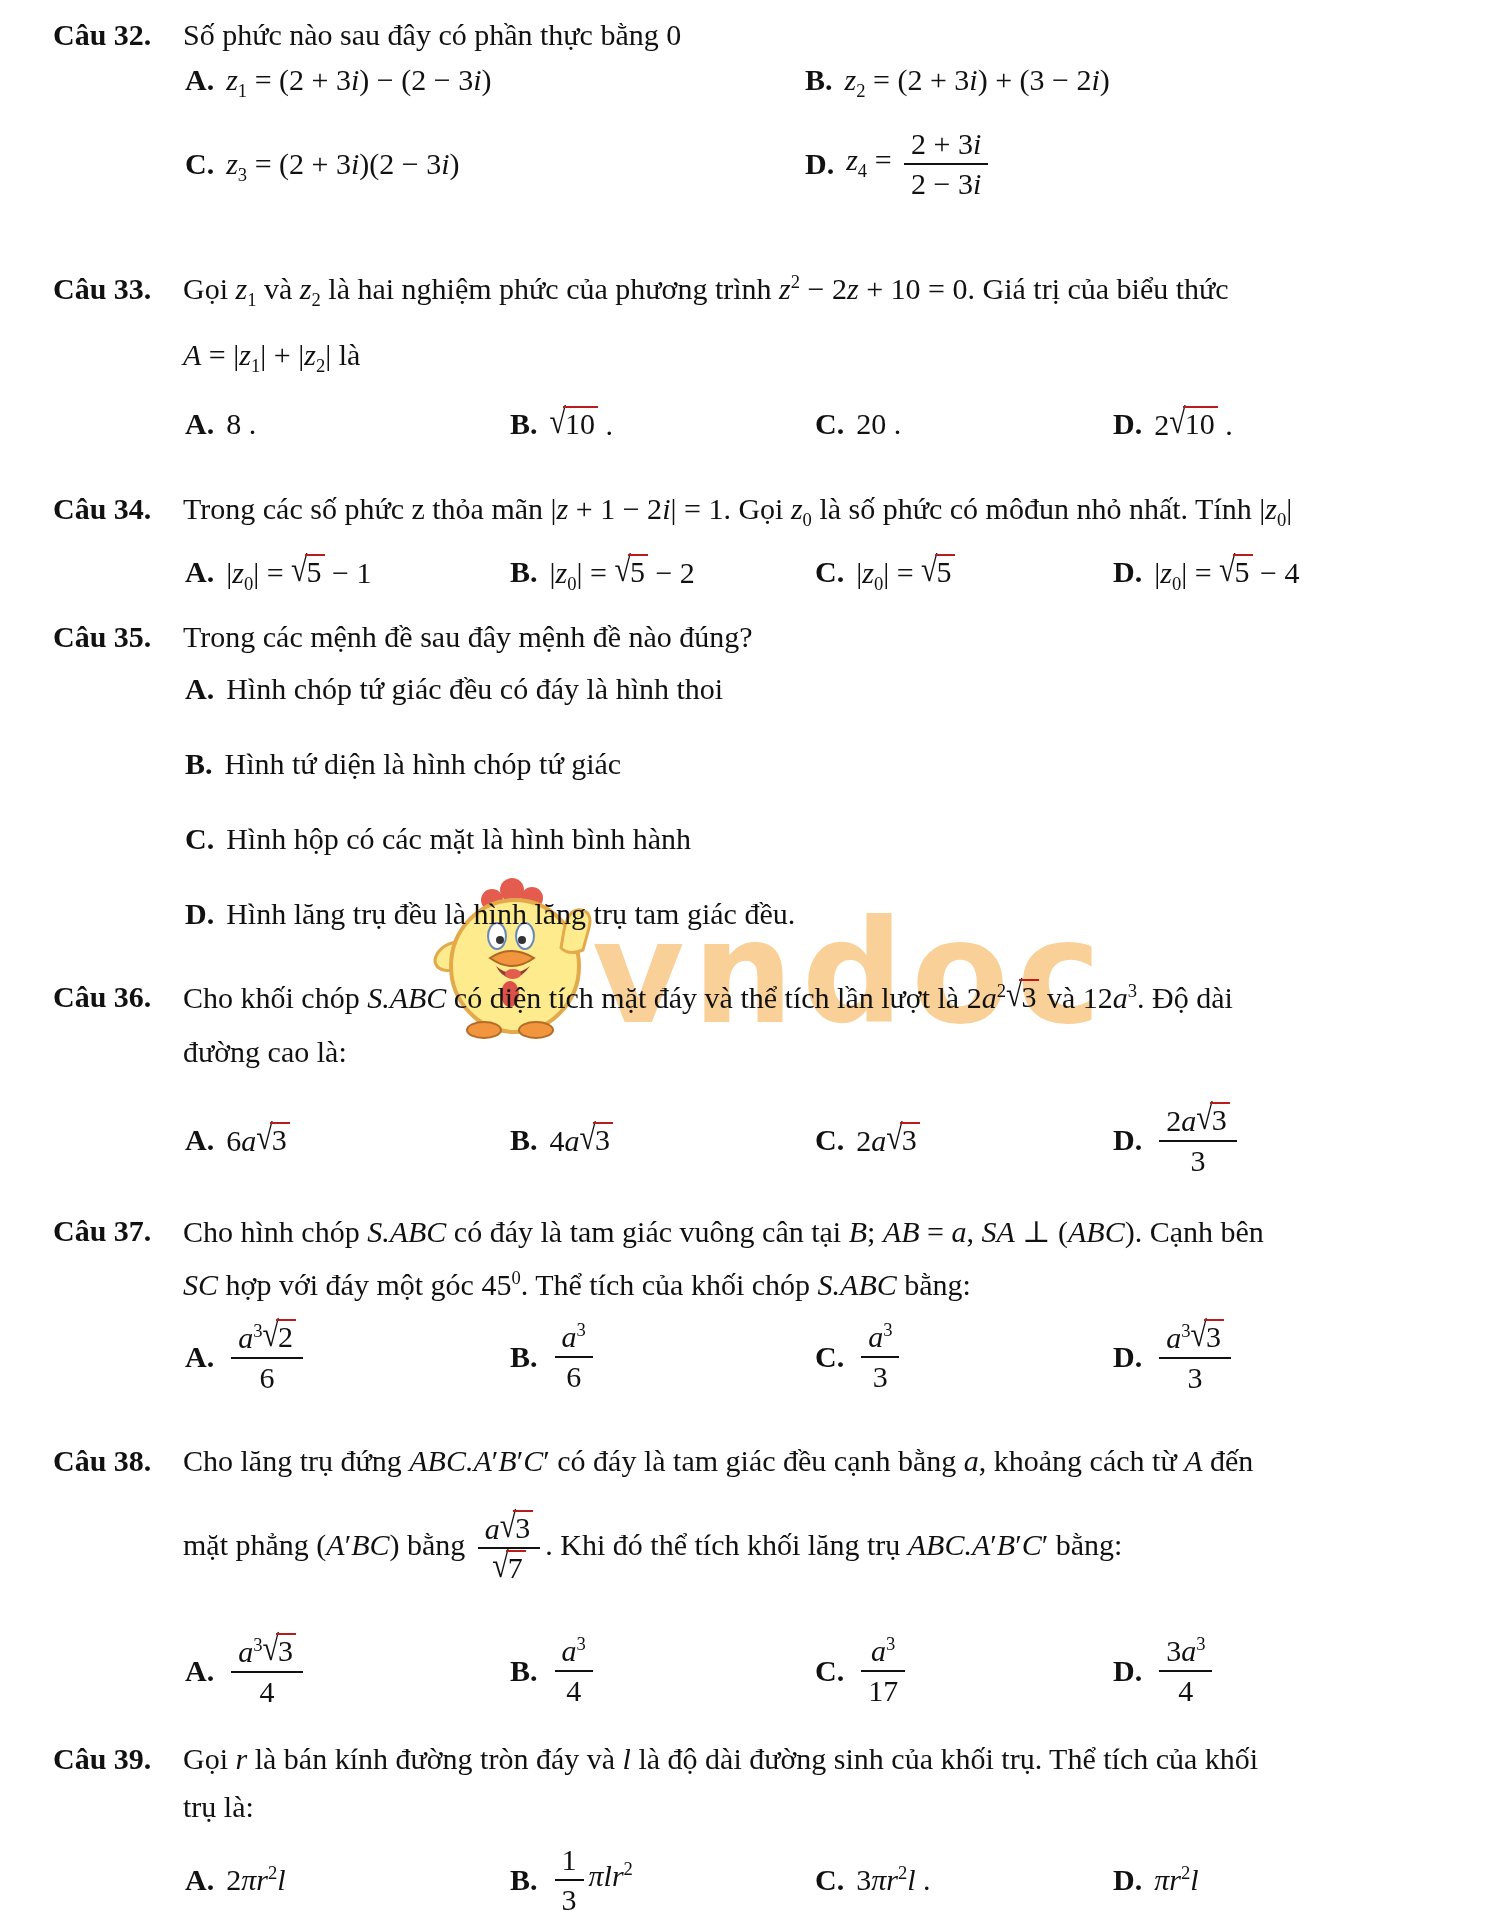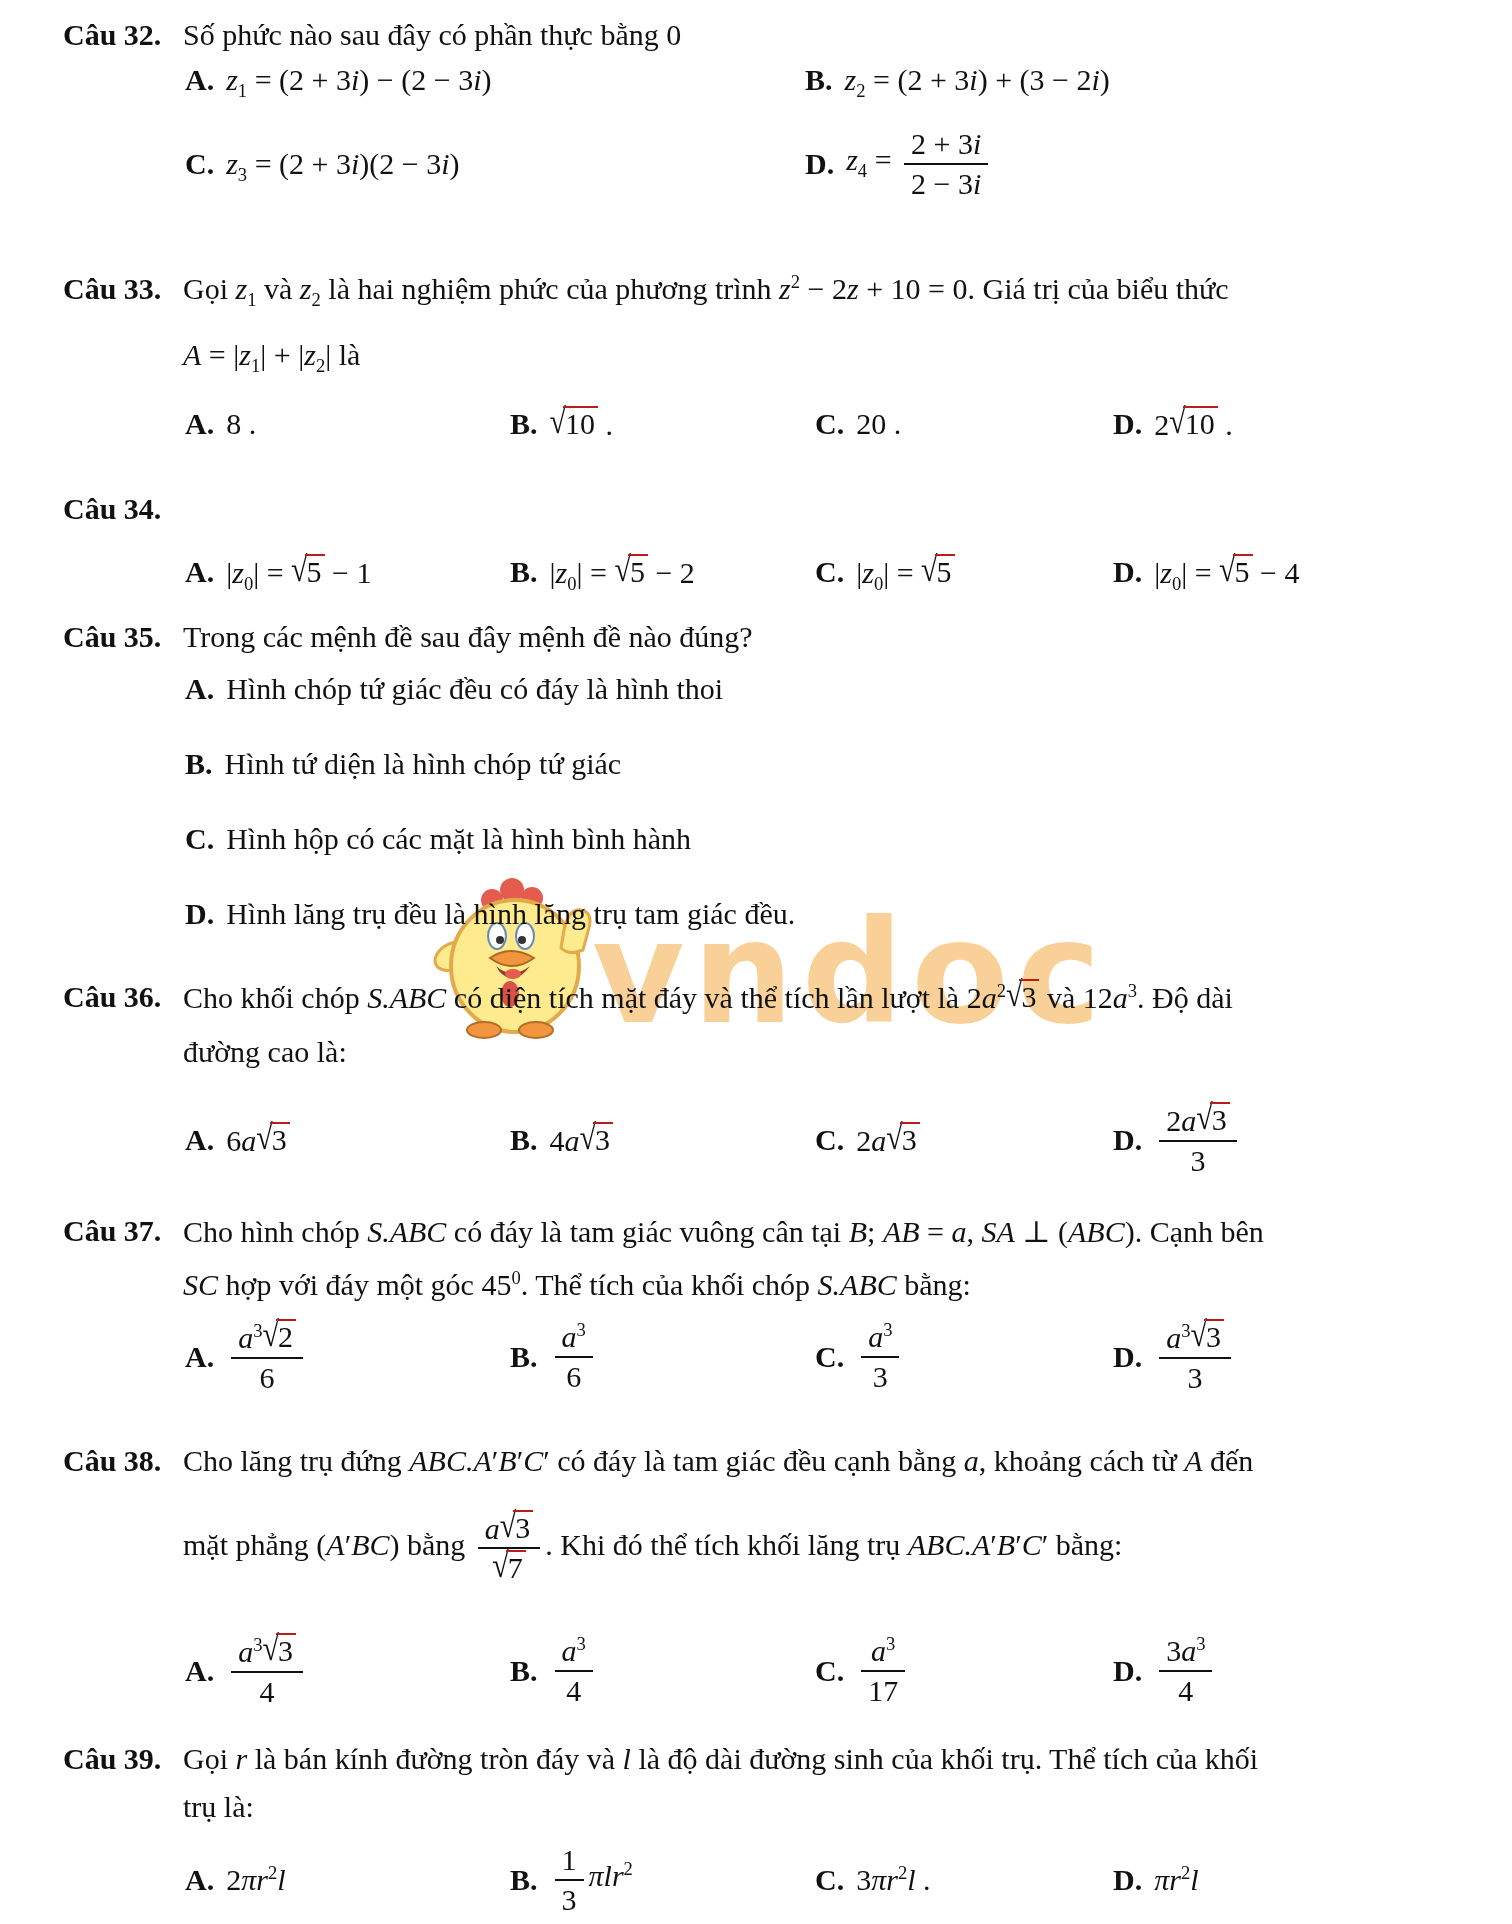--- a/index.html
+++ b/index.html
@@ -3,21 +3,21 @@
 <meta charset="utf-8">
 <style>
   html,body { margin:0; padding:0; background:#ffffff; }
   .page {
     position:relative; width:1512px; height:1924px; background:#ffffff;
     font-family:"Liberation Serif","DejaVu Serif",serif;
     font-size:30px; color:#111; overflow:hidden;
   }
   .content { position:absolute; inset:0; z-index:1; }
   .line { position:absolute; left:0; width:1512px; height:46px; white-space:nowrap; }
-  .qlabel { position:absolute; left:63px; top:0; font-weight:700;text-align:right; }
+  .qlabel { position:absolute; left:53px; top:0; font-weight:700;text-align:right; }
   .qtext  { position:absolute; left:183px; top:0; }
   .optrow { position:absolute; left:0; width:1512px; }
   .opt { position:absolute; top:0; bottom:0; display:flex; align-items:center; white-space:nowrap; }
   .okey { font-weight:700; margin-right:12px; }
   .omath { display:inline-block; }
   i { font-style:italic; }
   sup { font-size:0.62em; vertical-align:super; line-height:0; }
   sub { font-size:0.62em; vertical-align:sub; line-height:0; }
   .frac { display:inline-block; vertical-align:middle; text-align:center; margin:0 5px; }
   .frac .num, .frac .den { display:block; padding:2px 7px; line-height:1.12; }
@@ -104,20 +104,21 @@
         <span class="omath">20 .</span>
       </span>
       <span class="opt" style="left:1113px">
         <b class="okey">D.</b>
         <span class="omath">2<span class="sqrt"><span class="rx">√</span><span class="rad">10</span></span> .</span>
       </span>
     </div>
 
     <div class="line" style="top:492px">
       <span class="qlabel">Câu 34.</span>
+      <span class="qtext">Trong các số phức z thỏa mãn |<i>z</i> + 1 − 2<i>i</i>| = 1. Gọi <i>z</i><sub>0</sub> là số phức có môđun nhỏ nhất. Tính |<i>z</i><sub>0</sub>|</span>
     </div>
     <div class="optrow" style="top:542px;height:60px">
       <span class="opt" style="left:185px">
         <b class="okey">A.</b>
         <span class="omath">|<i>z</i><sub>0</sub>| = <span class="sqrt"><span class="rx">√</span><span class="rad">5</span></span> − 1</span>
       </span>
       <span class="opt" style="left:510px">
         <b class="okey">B.</b>
         <span class="omath">|<i>z</i><sub>0</sub>| = <span class="sqrt"><span class="rx">√</span><span class="rad">5</span></span> − 2</span>
       </span>

